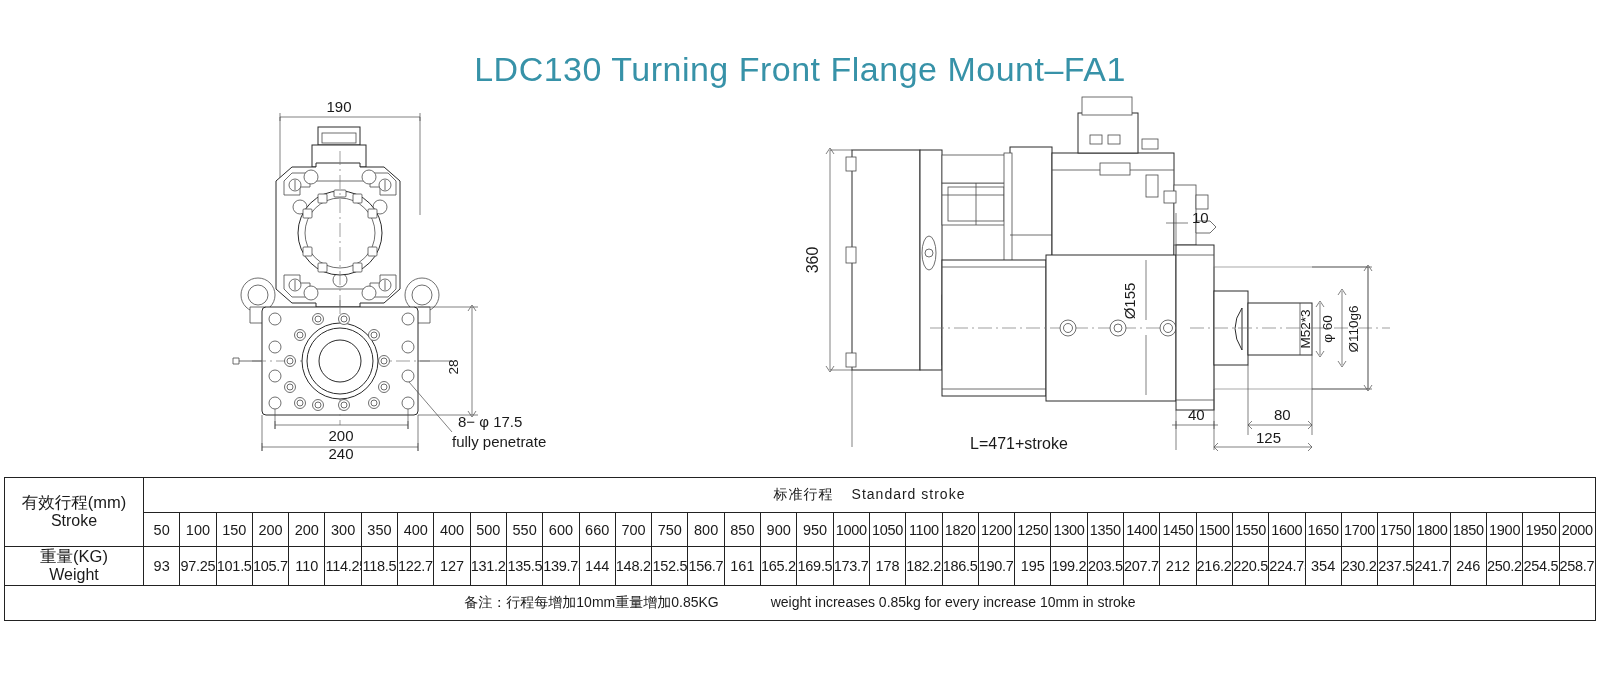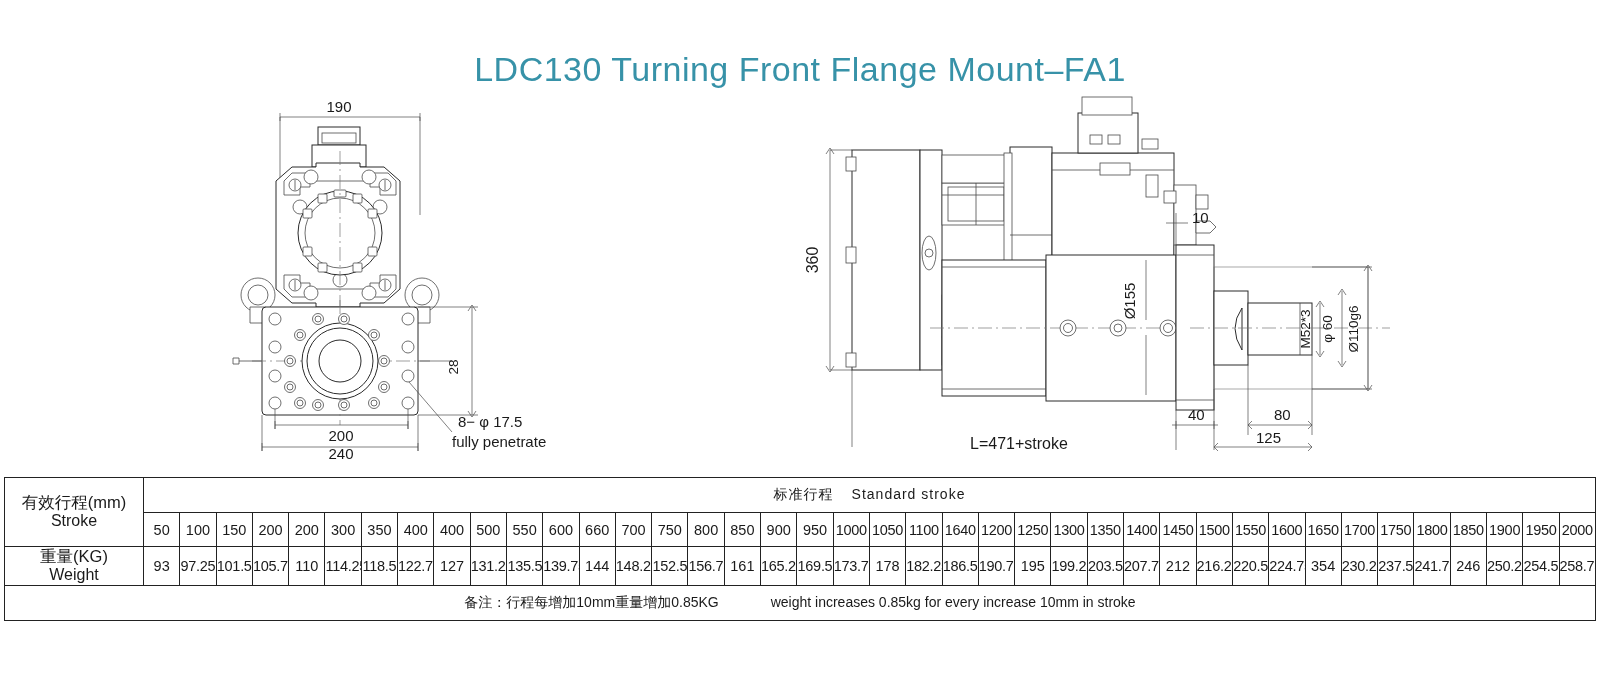--- a/index.html
+++ b/index.html
@@ -408,21 +408,21 @@
             <td style="width: 36.35px;">660</td>
             <td style="width: 36.35px;">700</td>
             <td style="width: 36.35px;">750</td>
             <td style="width: 36.35px;">800</td>
             <td style="width: 36.35px;">850</td>
             <td style="width: 36.35px;">900</td>
             <td style="width: 36.35px;">950</td>
             <td class="num-tight" style="width: 36.35px;">1000</td>
             <td class="num-tight" style="width: 36.35px;">1050</td>
             <td class="num-tight" style="width: 36.35px;">1100</td>
-            <td class="num-tight" style="width: 36.35px;">1640</td>
+            <td class="num-tight" style="width: 36.35px;">1820</td>
             <td class="num-tight" style="width: 36.35px;">1200</td>
             <td class="num-tight" style="width: 36.35px;">1250</td>
             <td class="num-tight" style="width: 36.35px;">1300</td>
             <td class="num-tight" style="width: 36.35px;">1350</td>
             <td class="num-tight" style="width: 36.35px;">1400</td>
             <td class="num-tight" style="width: 36.35px;">1450</td>
             <td class="num-tight" style="width: 36.35px; margin-left: 44px;">1500</td>
             <td class="num-tight" style="width: 36.35px;">1550</td>
             <td class="num-tight" style="width: 36.35px;">1600</td>
             <td class="num-tight" style="width: 36.35px;">1650</td>

